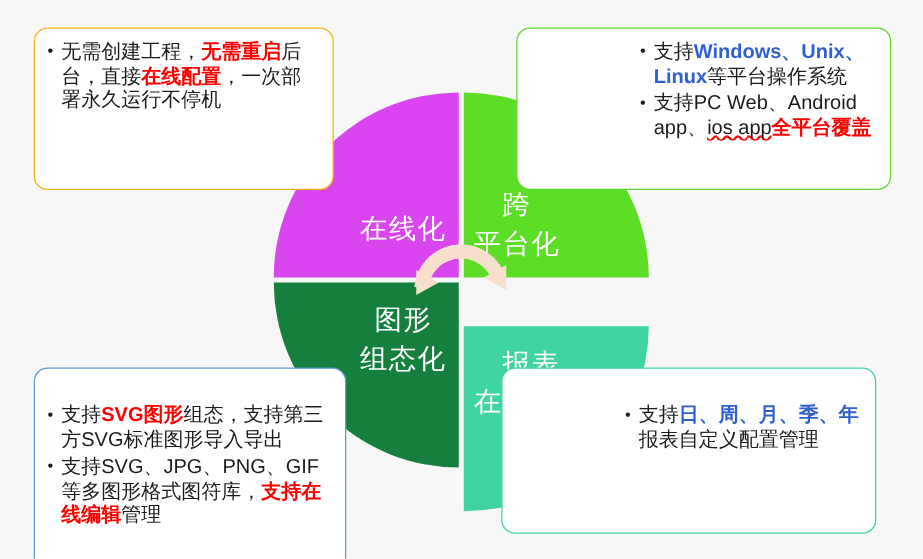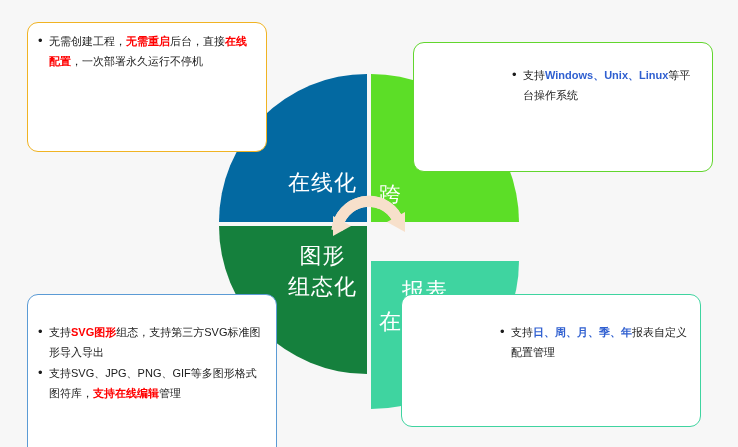--- a/index.html
+++ b/index.html
@@ -89,21 +89,21 @@
   }
   .box ul {
     margin: 0;
     padding: 0;
     list-style: none;
   }
   .box li {
     position: relative;
     padding-left: 11px;
     margin: 0 0 2px 0;
-    font-size: 11px;
+    font-size: 16px;
     line-height: 19.5px;
     color: #1b1b1b;
   }
   .box li::before {
     content: "\2022";
     position: absolute;
     left: 0;
     top: -1px;
     font-size: 13px;
     color: #1b1b1b;
@@ -113,46 +113,47 @@
   .box-tl { left: 27px;  top: 22px;  width: 240px; height: 130px; border-color: #f0b323; }
   .box-tr { left: 413px; top: 22px;  width: 300px; height: 130px; border-color: #62d62e; }
   .box-bl { left: 27px;  top: 294px; width: 250px; height: 170px; border-color: #5b9bd5; }
   .box-br { left: 401px; top: 294px; width: 300px; height: 133px; border-color: #3fd4a0; }
 
   .box-tr ul, .box-br ul { padding-left: 0; }
   .box-tr li, .box-br li { padding-left: 11px; }
   .box-tr { padding-left: 98px; }
   .box-br { padding-left: 98px; }
   .box-bl { padding-top: 28px; }
-  .box-tr { padding-top: 23px; margin-top: 20px; }
+  .box-tr { padding-top: 9px; }
   .box-br { padding-top: 28px; }
 
   
   .red  { color: #ff0000; font-weight: bold; }
   .blue { color: #2f5fd0; font-weight: bold; }
   .plain { color: #1b1b1b; font-weight: normal; }
   .spell {
     text-decoration: underline wavy #ff0000;
     text-decoration-skip-ink: none;
   }
 </style>
 </head>
 <body style="background: rgb(247, 247, 247);">
 
 <div class="circle-wrap">
 
-  <div class="quad quad-tl" style="background: #0369a1;">
+  <div class="quad quad-tl" style="background: #d946ef;">
     <div class="qlabel">
       <div>在线化</div>
     </div>
   </div>
 
   <div class="quad quad-tr" style="background: rgb(92, 222, 39);">
     <div class="qlabel">
       <div>跨</div>
+      <div>平台化</div>
     </div>
   </div>
 
   <div class="quad quad-bl" style="background: #15803d;">
     <div class="qlabel">
       <div>图形</div>
       <div>组态化</div>
     </div>
   </div>
 
@@ -175,20 +176,21 @@
 
 <div class="box box-tl" style="border-color: rgb(240, 179, 35);">
   <ul>
     <li><span class="plain">无需创建工程，</span><span class="red">无需重启</span><span class="plain">后台，直接</span><span class="red">在线配置</span><span class="plain">，一次部署永久运行不停机</span></li>
   </ul>
 </div>
 
 <div class="box box-tr" style="border-color: rgb(98, 214, 46);">
   <ul>
     <li><span class="plain">支持</span><span class="blue">Windows、Unix、Linux</span><span class="plain">等平台操作系统</span></li>
+    <li><span class="plain">支持PC Web、Android app、</span><span class="plain spell">ios app</span><span class="red">全平台覆盖</span></li>
   </ul>
 </div>
 
 <div class="box box-bl" style="border-color: rgb(91, 155, 213);">
   <ul>
     <li><span class="plain">支持</span><span class="red">SVG图形</span><span class="plain">组态，支持第三方SVG标准图形导入导出</span></li>
     <li><span class="plain">支持SVG、JPG、PNG、GIF等多图形格式图符库，</span><span class="red">支持在线编辑</span><span class="plain">管理</span></li>
   </ul>
 </div>
 

